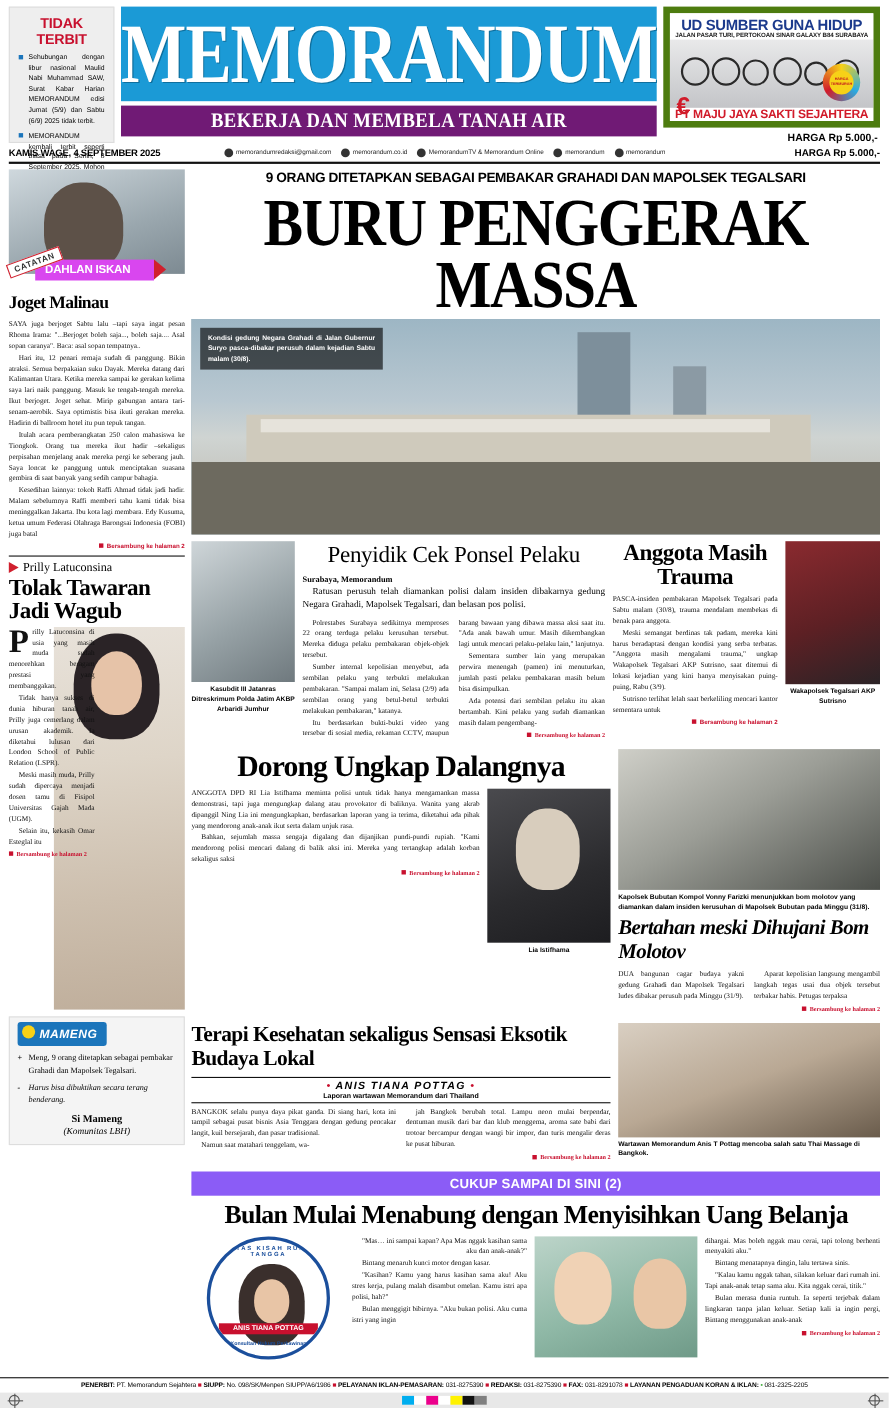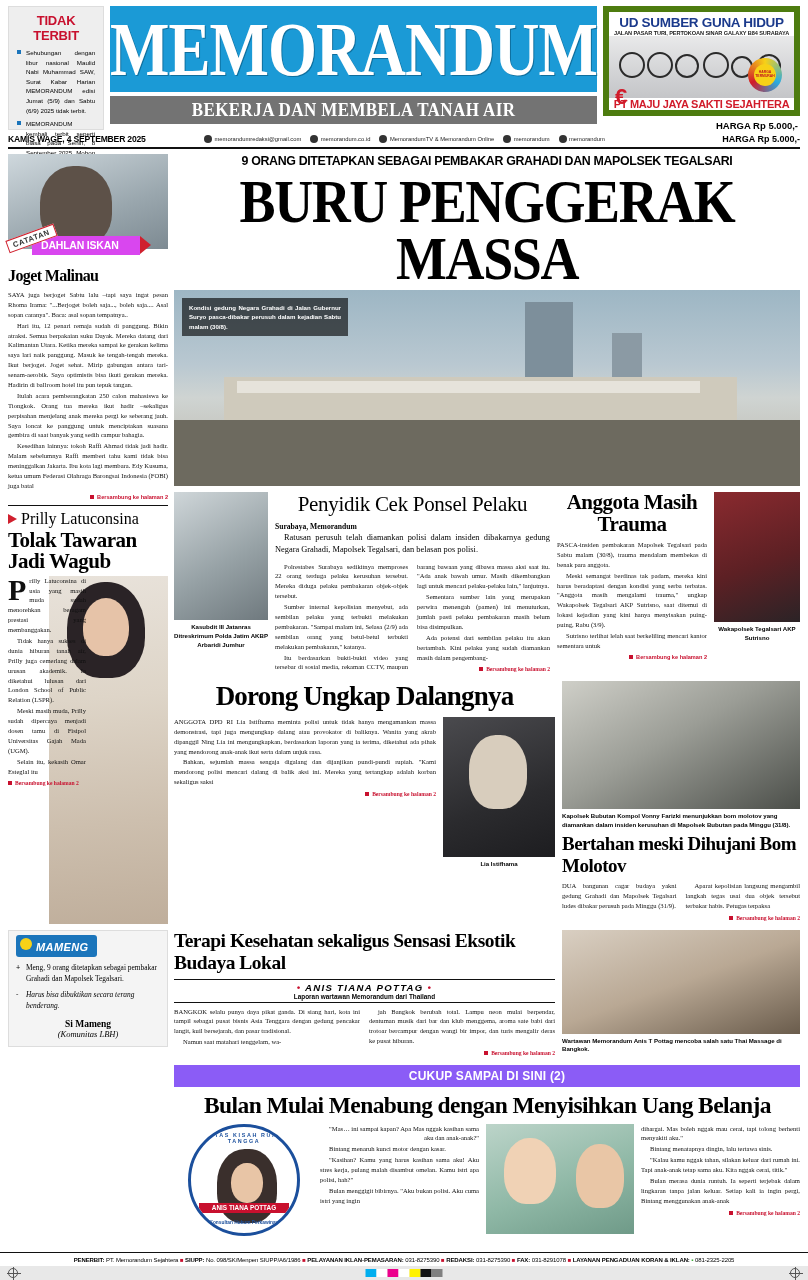--- a/index.html
+++ b/index.html
@@ -24,21 +24,21 @@
   .notice li:before { content:""; position:absolute; left:0; top:2px; width:4px; height:4px; background:#1b75bb; }
   .notice .pen { text-align:right; font-weight:bold; font-size:6.8px; margin-top:2px; }
 
   .masthead { flex:1; display:flex; flex-direction:column; }
   .mh-blue { background:#1b9ad6; height:86px; display:flex; align-items:center; justify-content:center; }
   .mh-blue .word {
     font-family:"Liberation Serif", serif; font-weight:bold; color:#fff;
     font-size:63px; letter-spacing:-1px; line-height:1;
     transform:scaleY(1.22); text-shadow:1px 1px 0 #0f6f9e;
   }
-  .mh-red { background:#737373; height:28px; margin-top:4px; display:flex; align-items:center; justify-content:center; }
+  .mh-red { background:#701a75; height:28px; margin-top:4px; display:flex; align-items:center; justify-content:center; }
   .mh-red .slogan {
     font-family:"Liberation Serif", serif; font-weight:bold; color:#fff;
     font-size:17px; letter-spacing:.4px; transform:scaleY(1.1);
   }
 
   .topad { width:197px; border:6px solid #4d7c0f; background:#fff; position:relative; overflow:hidden; }
   .ad-head { background:#fff; text-align:center; padding-top:3px; }
   .ad-t1 { font-size:13.5px; font-weight:bold; color:#1b3a8c; letter-spacing:-.3px; }
   .ad-t2 { font-size:5.6px; font-weight:bold; color:#222; letter-spacing:-.1px; }
   .ad-photo { height:62px; background:linear-gradient(180deg,#e9e9ea 0%,#d2d3d5 60%,#c4c5c8 100%); position:relative; }
@@ -76,21 +76,21 @@
   .bodytext { font-family:"Liberation Serif", serif; font-size:6.6px; line-height:1.5; text-align:justify; color:#111; }
   .bodytext p { text-indent:9px; margin-bottom:1px; }
   .bodytext p.first { text-indent:0; }
   .cont { font-size:5.6px; font-weight:bold; color:#c8102e; text-align:right; margin-top:3px; }
   .cont:before{content:"";display:inline-block;width:4px;height:4px;background:#c8102e;margin-right:3px;}
 
   .hr-thin { border-top:1px solid #111; margin:5px 0 4px; }
 
   .kicker-row { display:flex; align-items:center; gap:4px; }
   .tri { width:0;height:0;border-left:9px solid #d0202e;border-top:5.5px solid transparent;border-bottom:5.5px solid transparent; }
-  .kicker-name { font-family:"Liberation Serif", serif; font-size:16px; }
+  .kicker-name { font-family:"Liberation Serif", serif; font-size:11px; }
   .prilly-head { font-family:"Liberation Serif", serif; font-weight:bold; font-size:21px; line-height:1.02; letter-spacing:-.5px; margin:2px 0 3px; }
   .prilly-wrap { position:relative; height:348px; overflow:hidden; }
   .prilly-img { position:absolute; right:-16px; top:0; width:135px; height:348px;
      background:linear-gradient(175deg,#e8e2da 0%,#ded5c8 35%,#cdbfae 70%,#bfae9b 100%); }
   .prilly-img:before{content:"";position:absolute;left:18px;top:6px;width:78px;height:96px;border-radius:48% 48% 42% 42%;background:#2a2326;}
   .prilly-img:after{content:"";position:absolute;left:34px;top:22px;width:46px;height:58px;border-radius:50% 50% 45% 45%;background:#e6c3a8;}
   .prilly-text { position:relative; z-index:2; width:78px; }
   .dropcap { float:left; font-family:"Liberation Serif", serif; font-size:30px; font-weight:bold; line-height:.78; margin:2px 3px 0 0; }
 
   
@@ -138,21 +138,21 @@
   .r4 { display:flex; gap:7px; margin-top:7px; }
   .r4 .cA { flex:1; }
   .r4 .cB { width:238px; }
   .dorong-title { font-family:"Liberation Serif", serif; font-weight:bold; font-size:27px; letter-spacing:-.8px; text-align:center; margin-bottom:5px; }
   .dorong-body { display:flex; gap:7px; }
   .dorong-body .txt { flex:1; }
   .dorong-body .pic { width:112px; }
   .pic-portrait { width:100%; height:140px; background:linear-gradient(160deg,#4a4a4e,#2b2b2e 60%,#1d1d20); position:relative; overflow:hidden; }
   .pic-portrait:after{content:"";position:absolute;left:26px;top:18px;width:58px;height:74px;border-radius:46% 46% 42% 42%;background:#d8cdbd;}
 
-  .molotov-title { font-family:"Liberation Serif", serif; font-weight:bold; font-size:19px; letter-spacing:-.5px; margin:4px 0 4px; }
+  .molotov-title { font-family:"Liberation Serif", serif; font-weight:bold; font-size:19px; letter-spacing:-.5px; margin:4px 0 4px;font-style:italic; }
 
   
   .thai { margin-top:7px; }
   .thai-over { text-align:center; font-size:10.4px; margin-bottom:3px; }
   .thai-main { display:flex; gap:7px; }
   .thai-left { flex:1; }
   .thai-right { width:238px; }
   .thai-title { font-family:"Liberation Serif", serif; font-weight:bold; font-size:19.5px; letter-spacing:-.5px; margin-bottom:5px; }
   .byline { text-align:center; border-top:1px solid #111; border-bottom:1px solid #111; padding:2px 0; margin-bottom:4px; }
   .byline .nm { font-size:9.6px; font-weight:bold; letter-spacing:1.3px;font-style:italic; }

